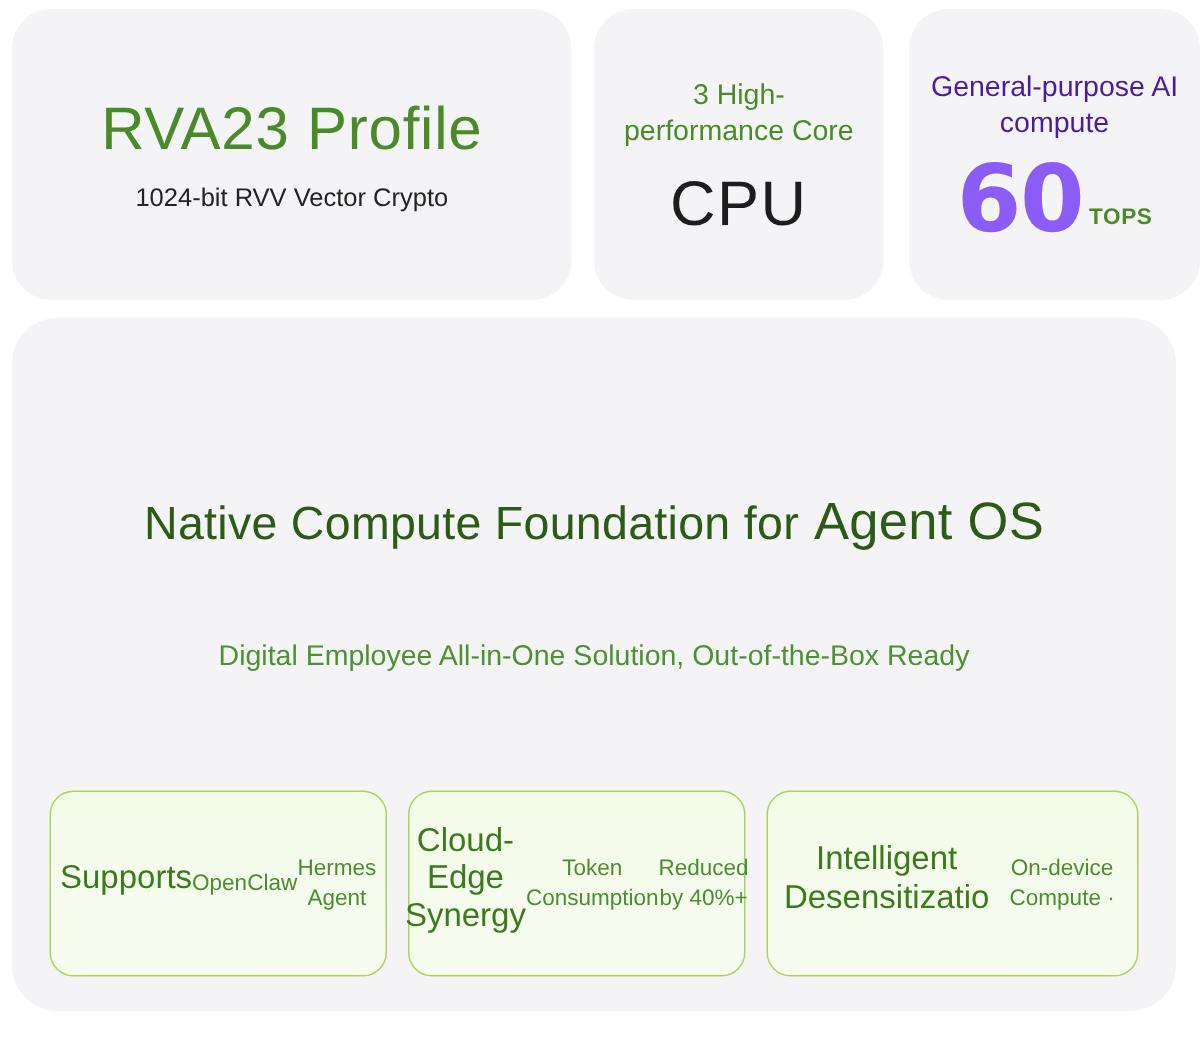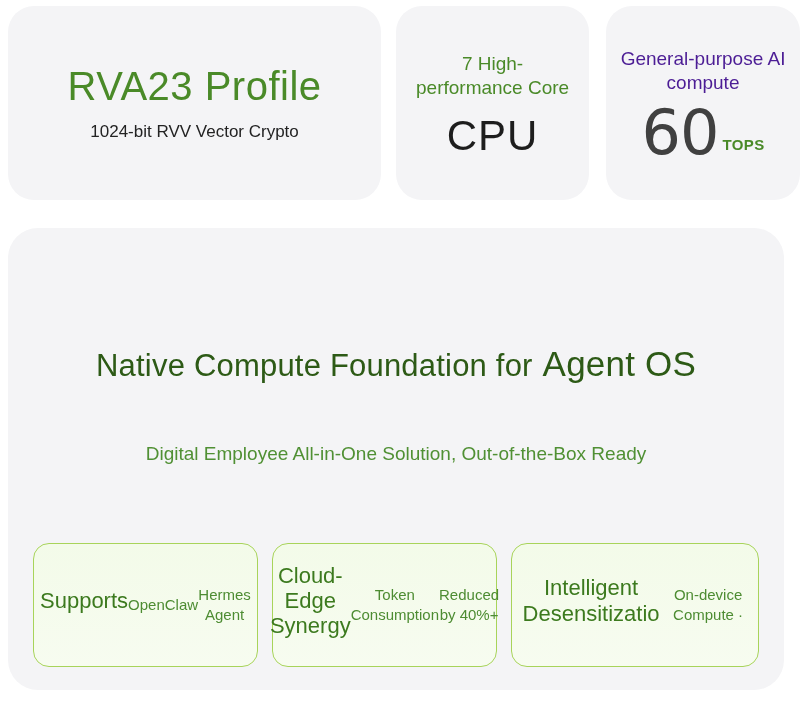--- a/index.html
+++ b/index.html
@@ -93,41 +93,41 @@
     text-align: center;
     line-height: 1.3;
     margin-top: 2px;
   }
   .c3-value-row {
     display: flex;
     align-items: flex-end;
     margin-top: 8px;
   }
   .c3-number {
-    color: #404040;
+    color: #8b5cf6;
     font-size: 62px;
-    font-weight: 400;
+    font-weight: 700;
     line-height: 0.92;
     letter-spacing: -1px;
     font-family: "DejaVu Sans", sans-serif;
   }
   .c3-unit {
     color: #4a8a28;
     font-size: 15px;
     font-weight: 700;
     letter-spacing: 0.4px;
     margin-left: 4px;
     margin-bottom: 8px;
   }
 
   
   .main-panel {
     position: absolute;
     left: 8px;
-    top: 228px;
+    top: 212px;
     width: 776px;
     height: 462px;
     background: #f4f4f6;
     border-radius: 30px;
     box-sizing: border-box;
   }
 
   .headline {
     position: absolute;
     left: 0;
@@ -205,21 +205,21 @@
 <body>
 
 <div class="spec-row">
 
   <div class="spec-card card-1">
     <div class="c1-title">RVA23 Profile</div>
     <div class="c1-sub">1024-bit RVV Vector Crypto</div>
   </div>
 
   <div class="spec-card card-2">
-    <div class="c2-title">7 High-performance Core</div>
+    <div class="c2-title">3 High-performance Core</div>
     <div class="c2-big">CPU</div>
   </div>
 
   <div class="spec-card card-3">
     <div class="c3-title">General-purpose AI compute</div>
     <div class="c3-value-row">
       <span class="c3-number">60</span>
       <span class="c3-unit">TOPS</span>
     </div>
   </div>

